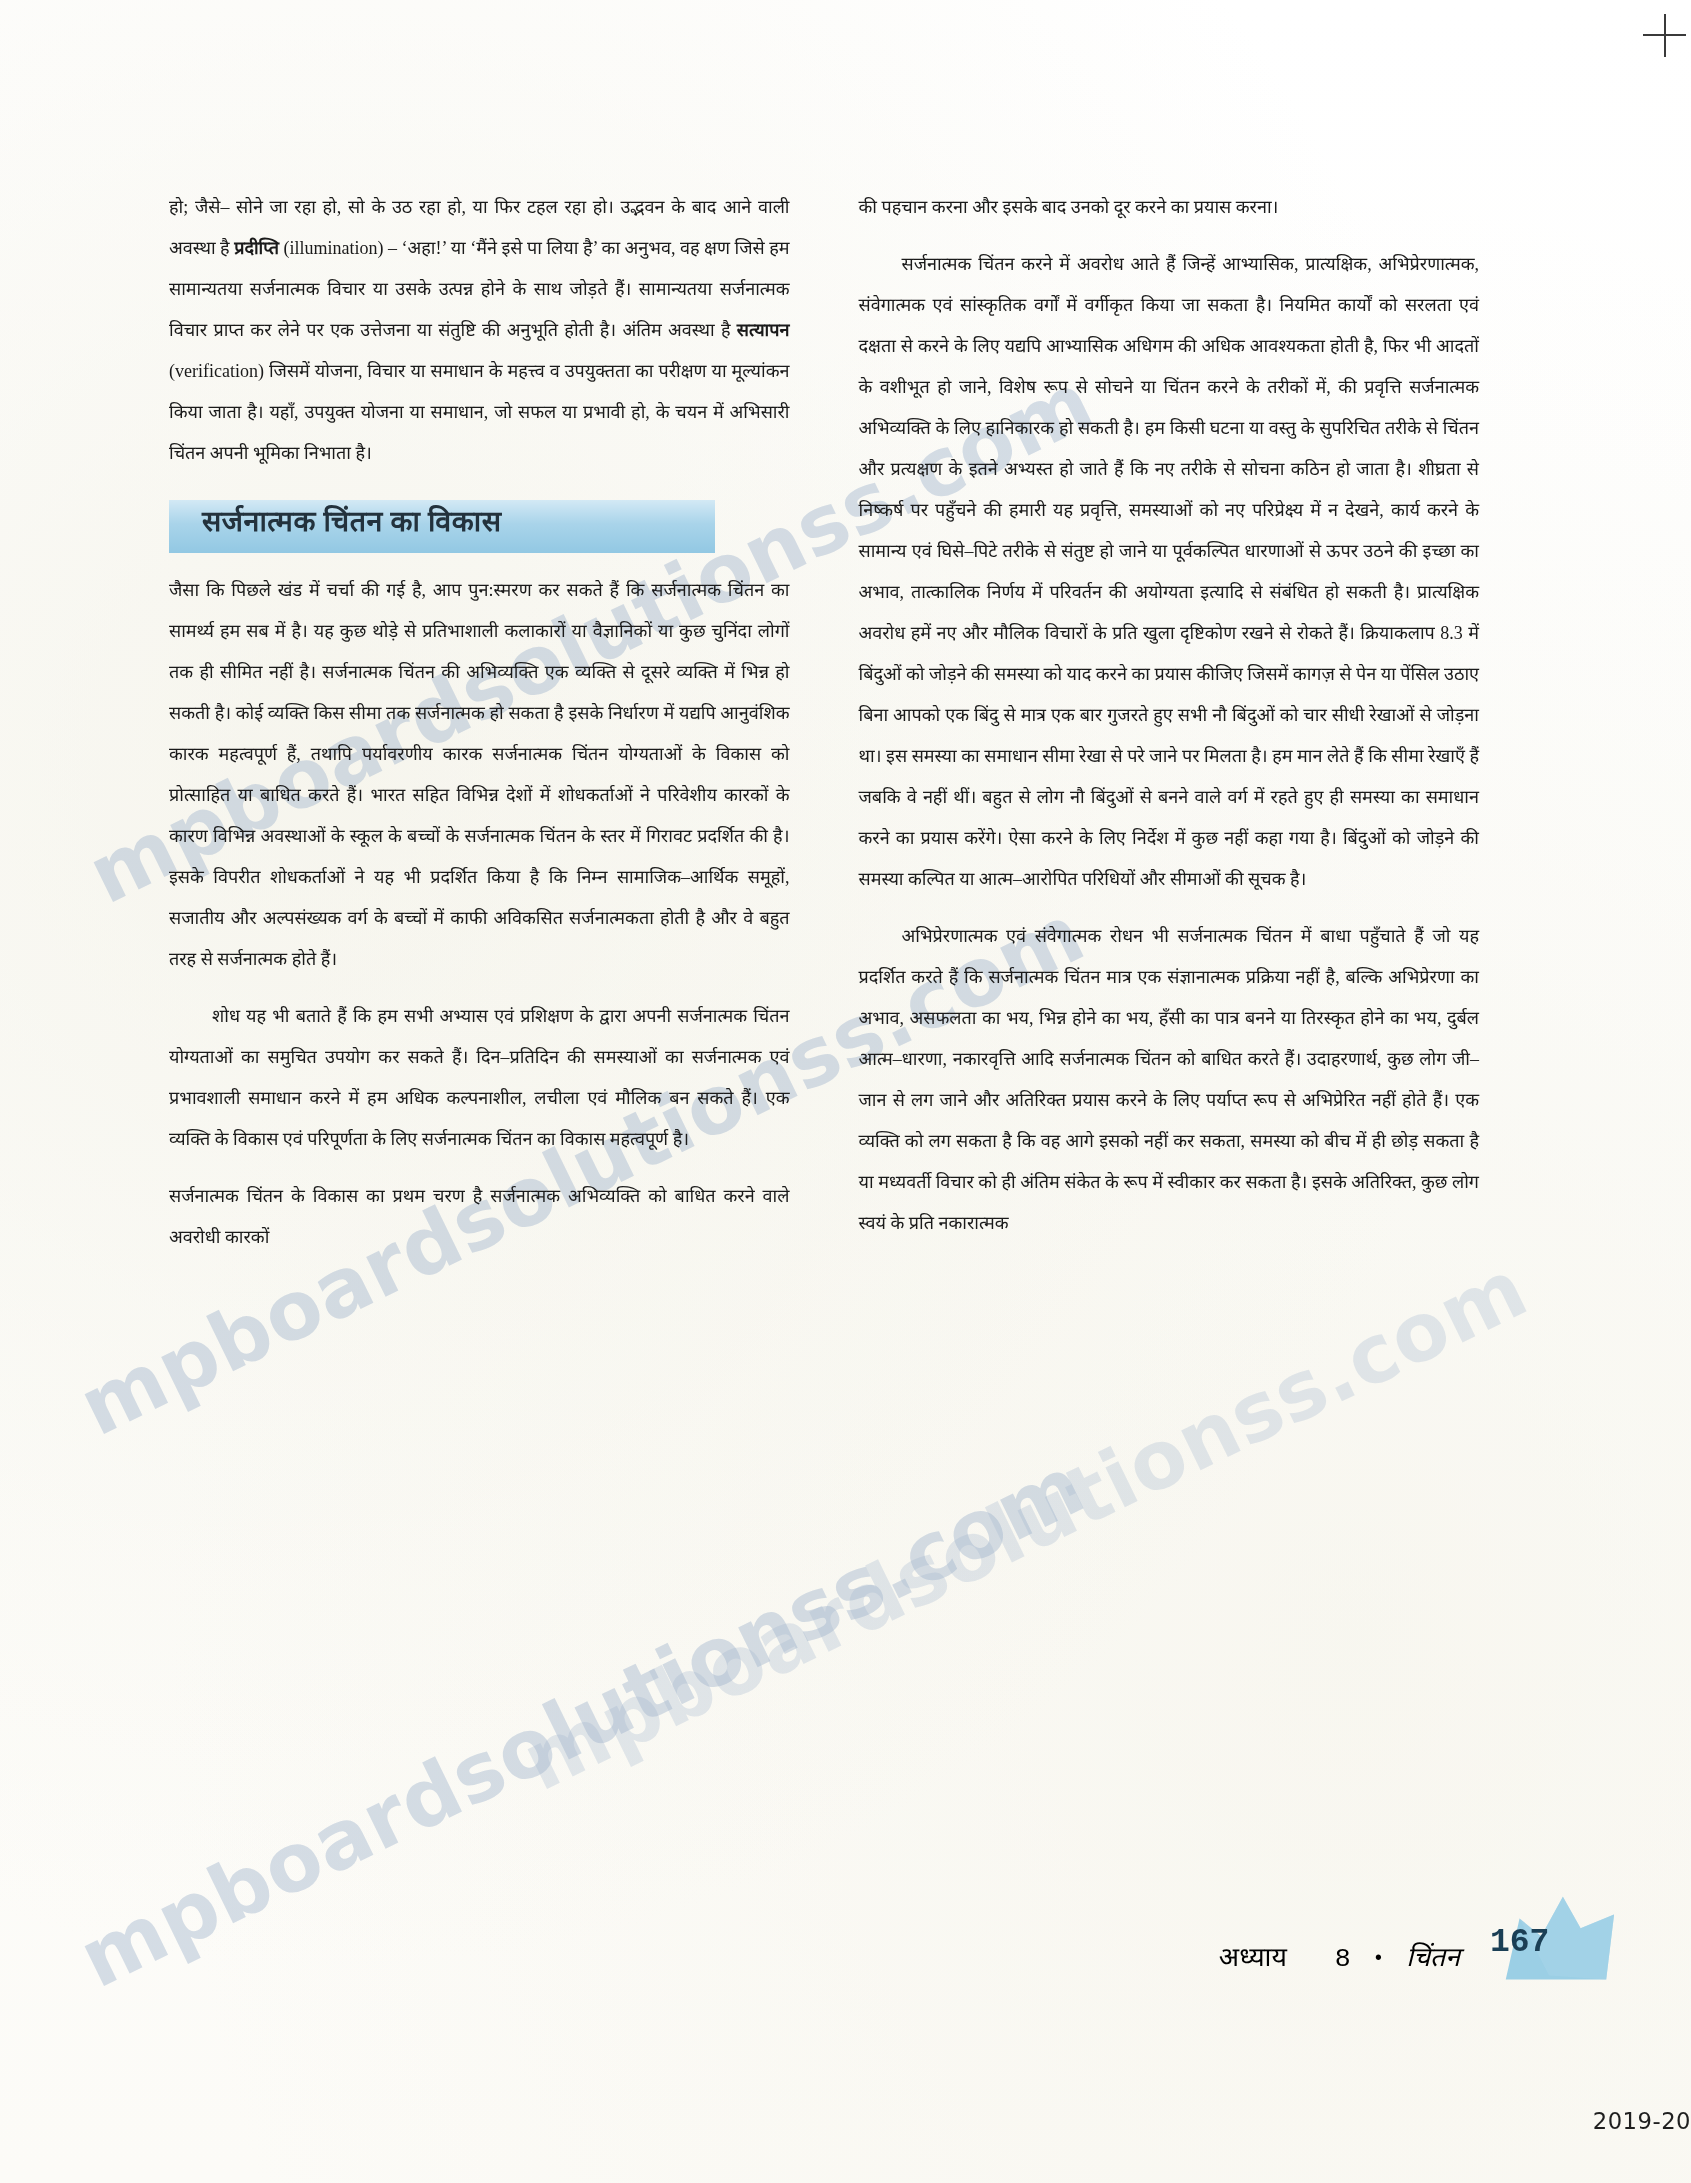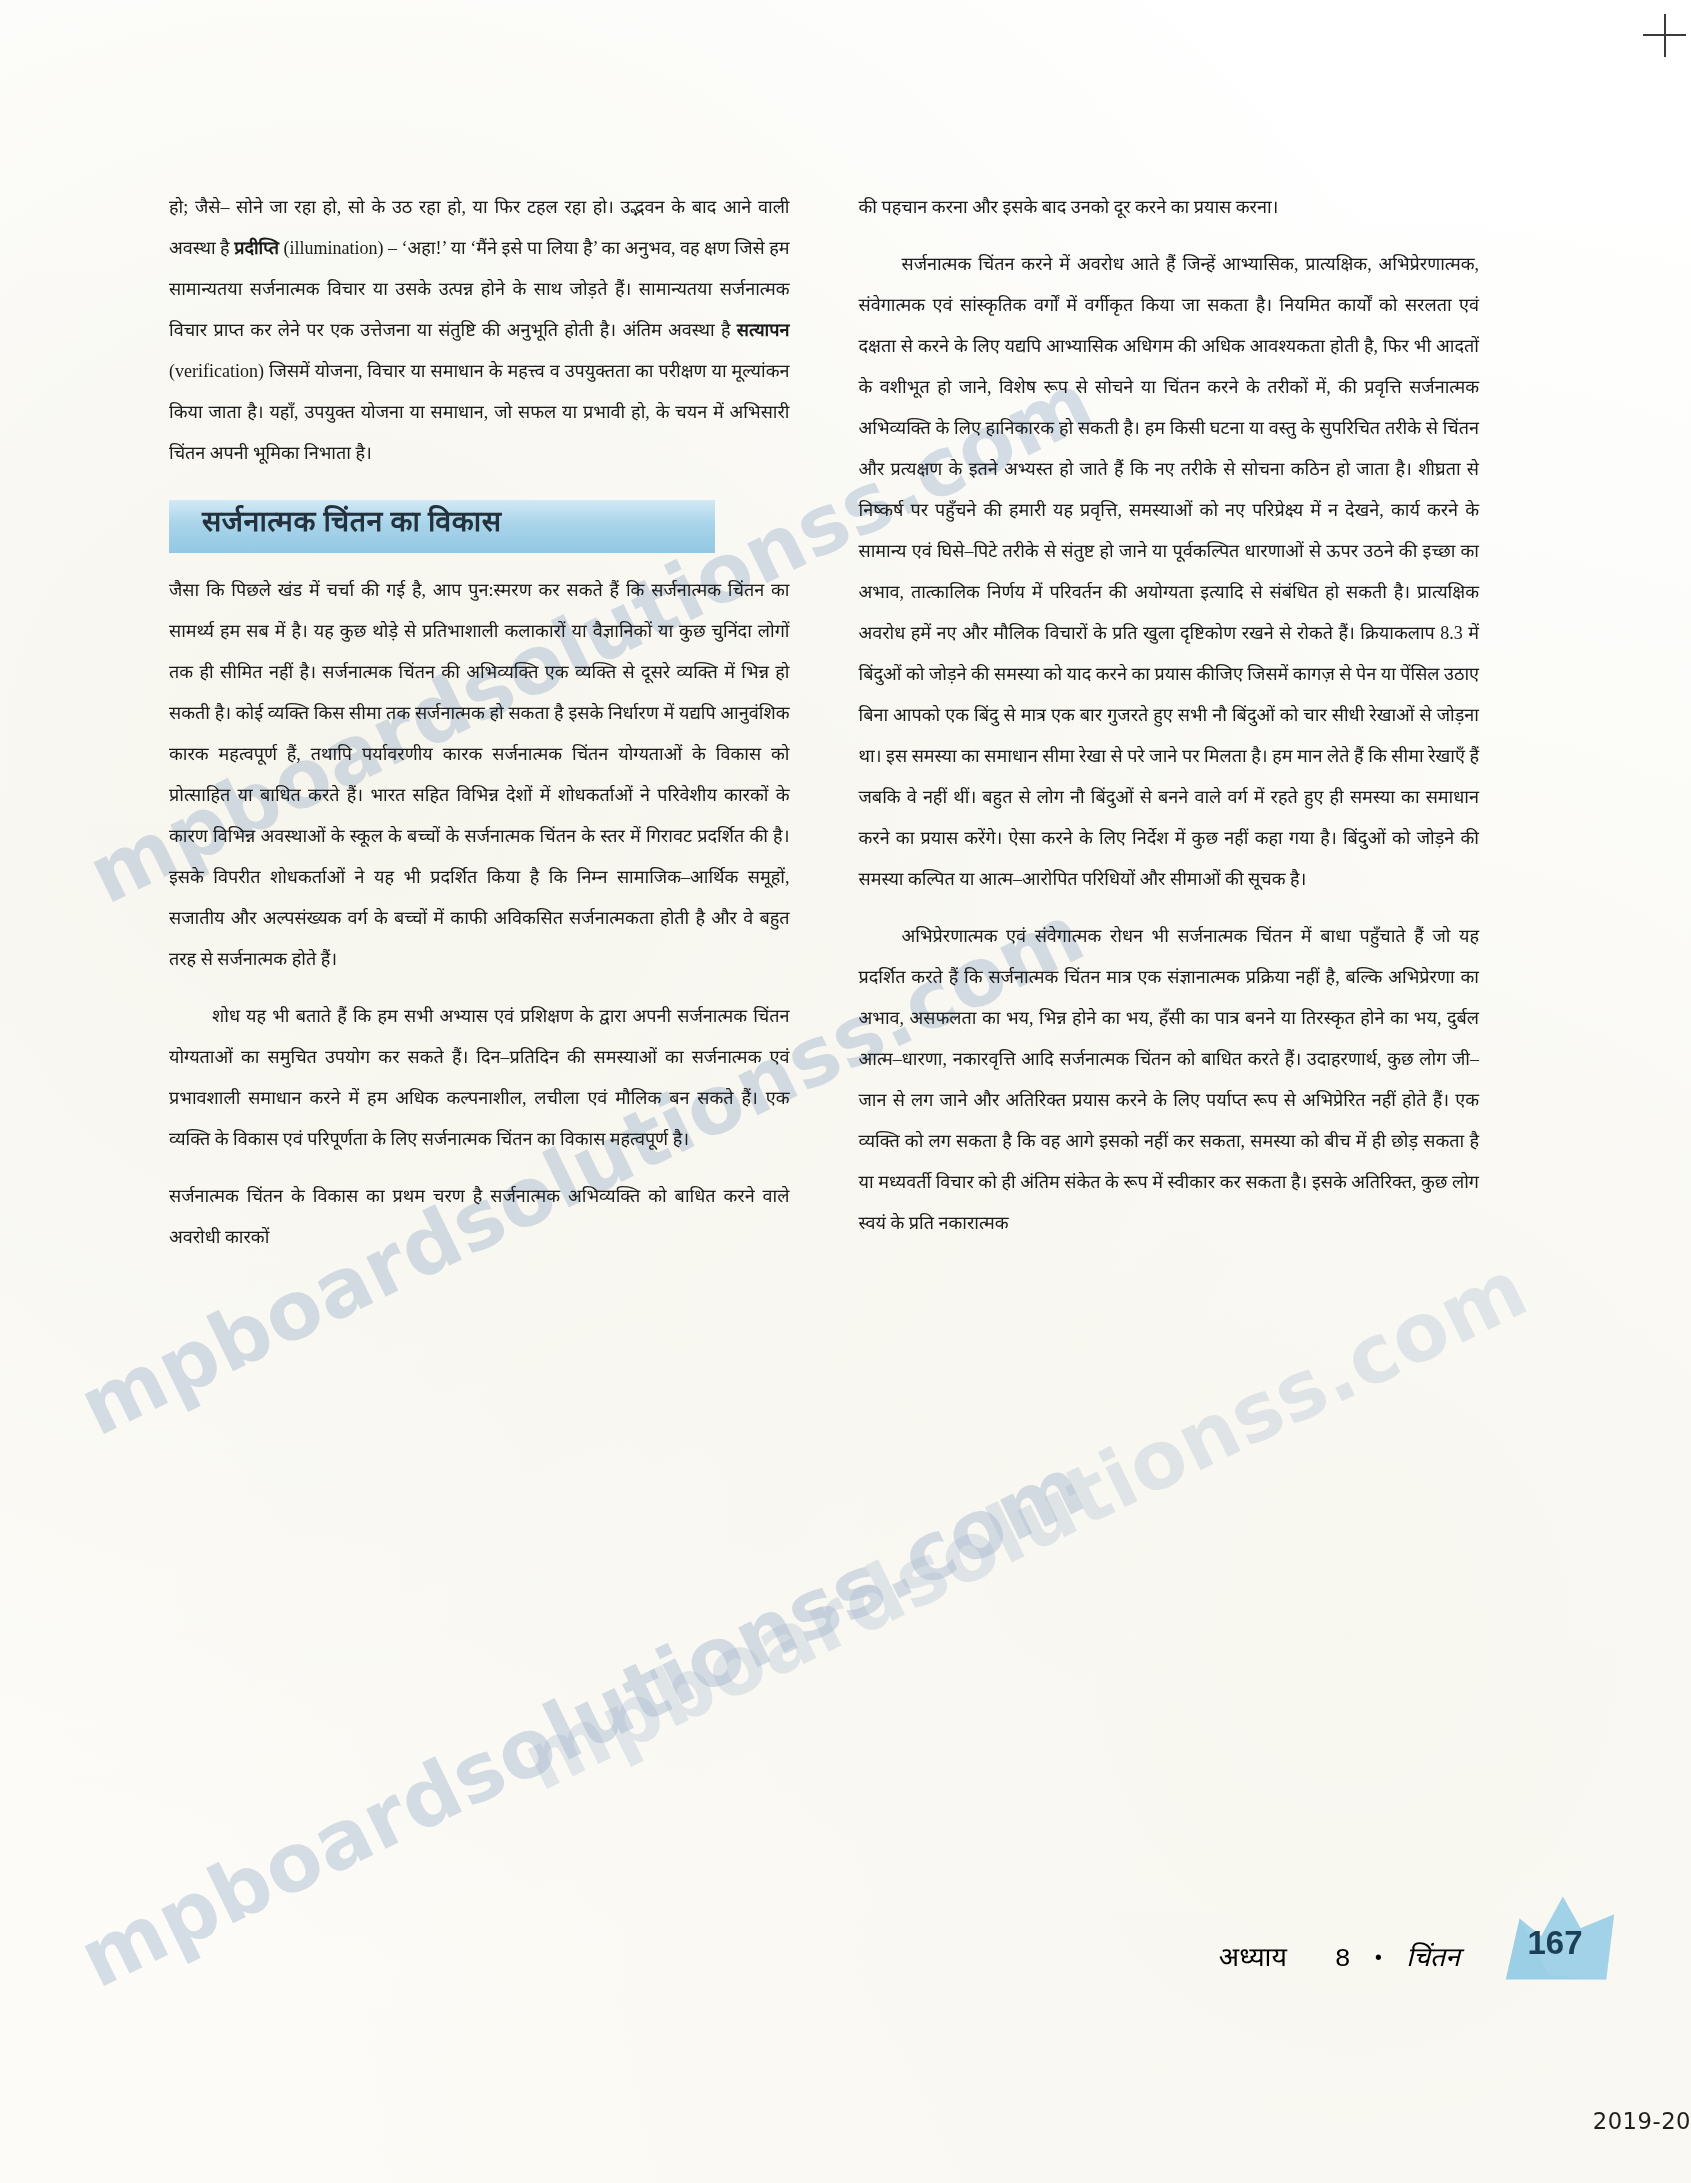--- a/index.html
+++ b/index.html
@@ -150,25 +150,25 @@
   }
   .page-num-badge .shape {
     position: absolute;
     inset: 0;
   }
   .page-num-badge .num {
     position: absolute;
     left: 0;
     top: 39px;
     width: 130px;
-    text-align: center;
+    text-align: left;
     font-size: 33px;
     font-weight: 600;
     color: #1b3f55;
-    font-family: Liberation Sans, sans-serif;
+    font-family: Liberation Mono, monospace;
   }
 
   .print-year {
     position: absolute;
     left: 0;
     top: 2108px;
     width: 1691px;
     text-align: right;
     font-family: "DejaVu Sans", sans-serif;
     font-size: 22.7px;

